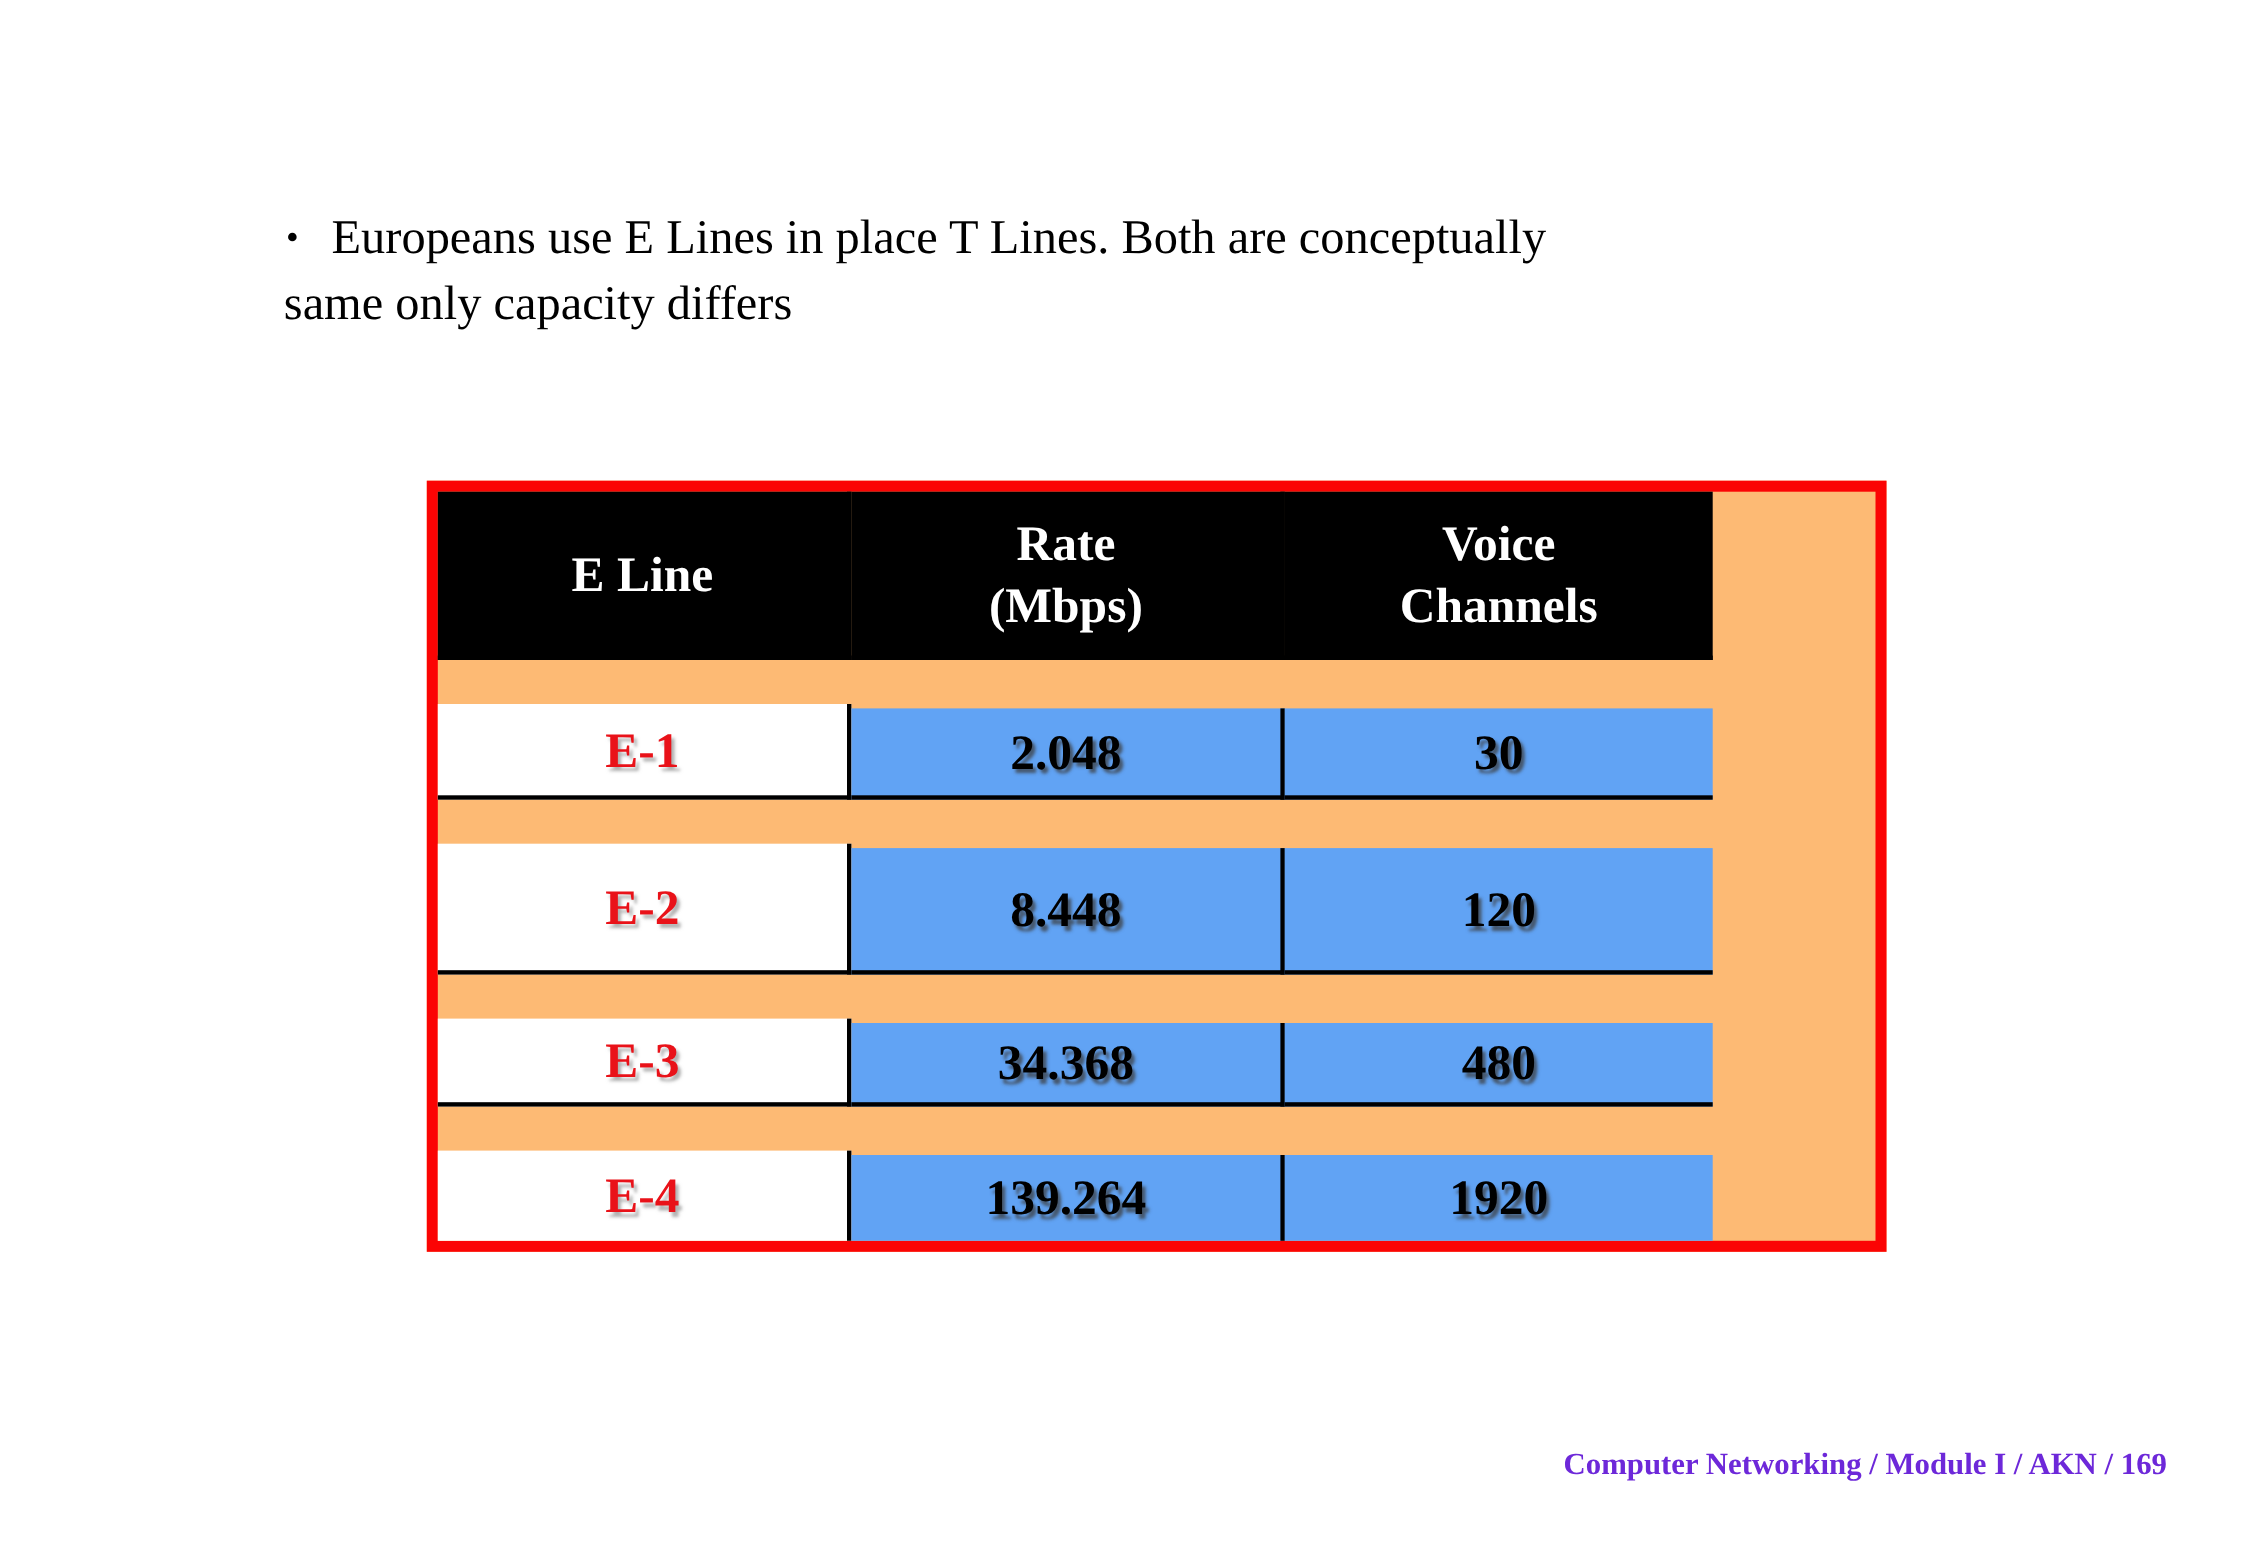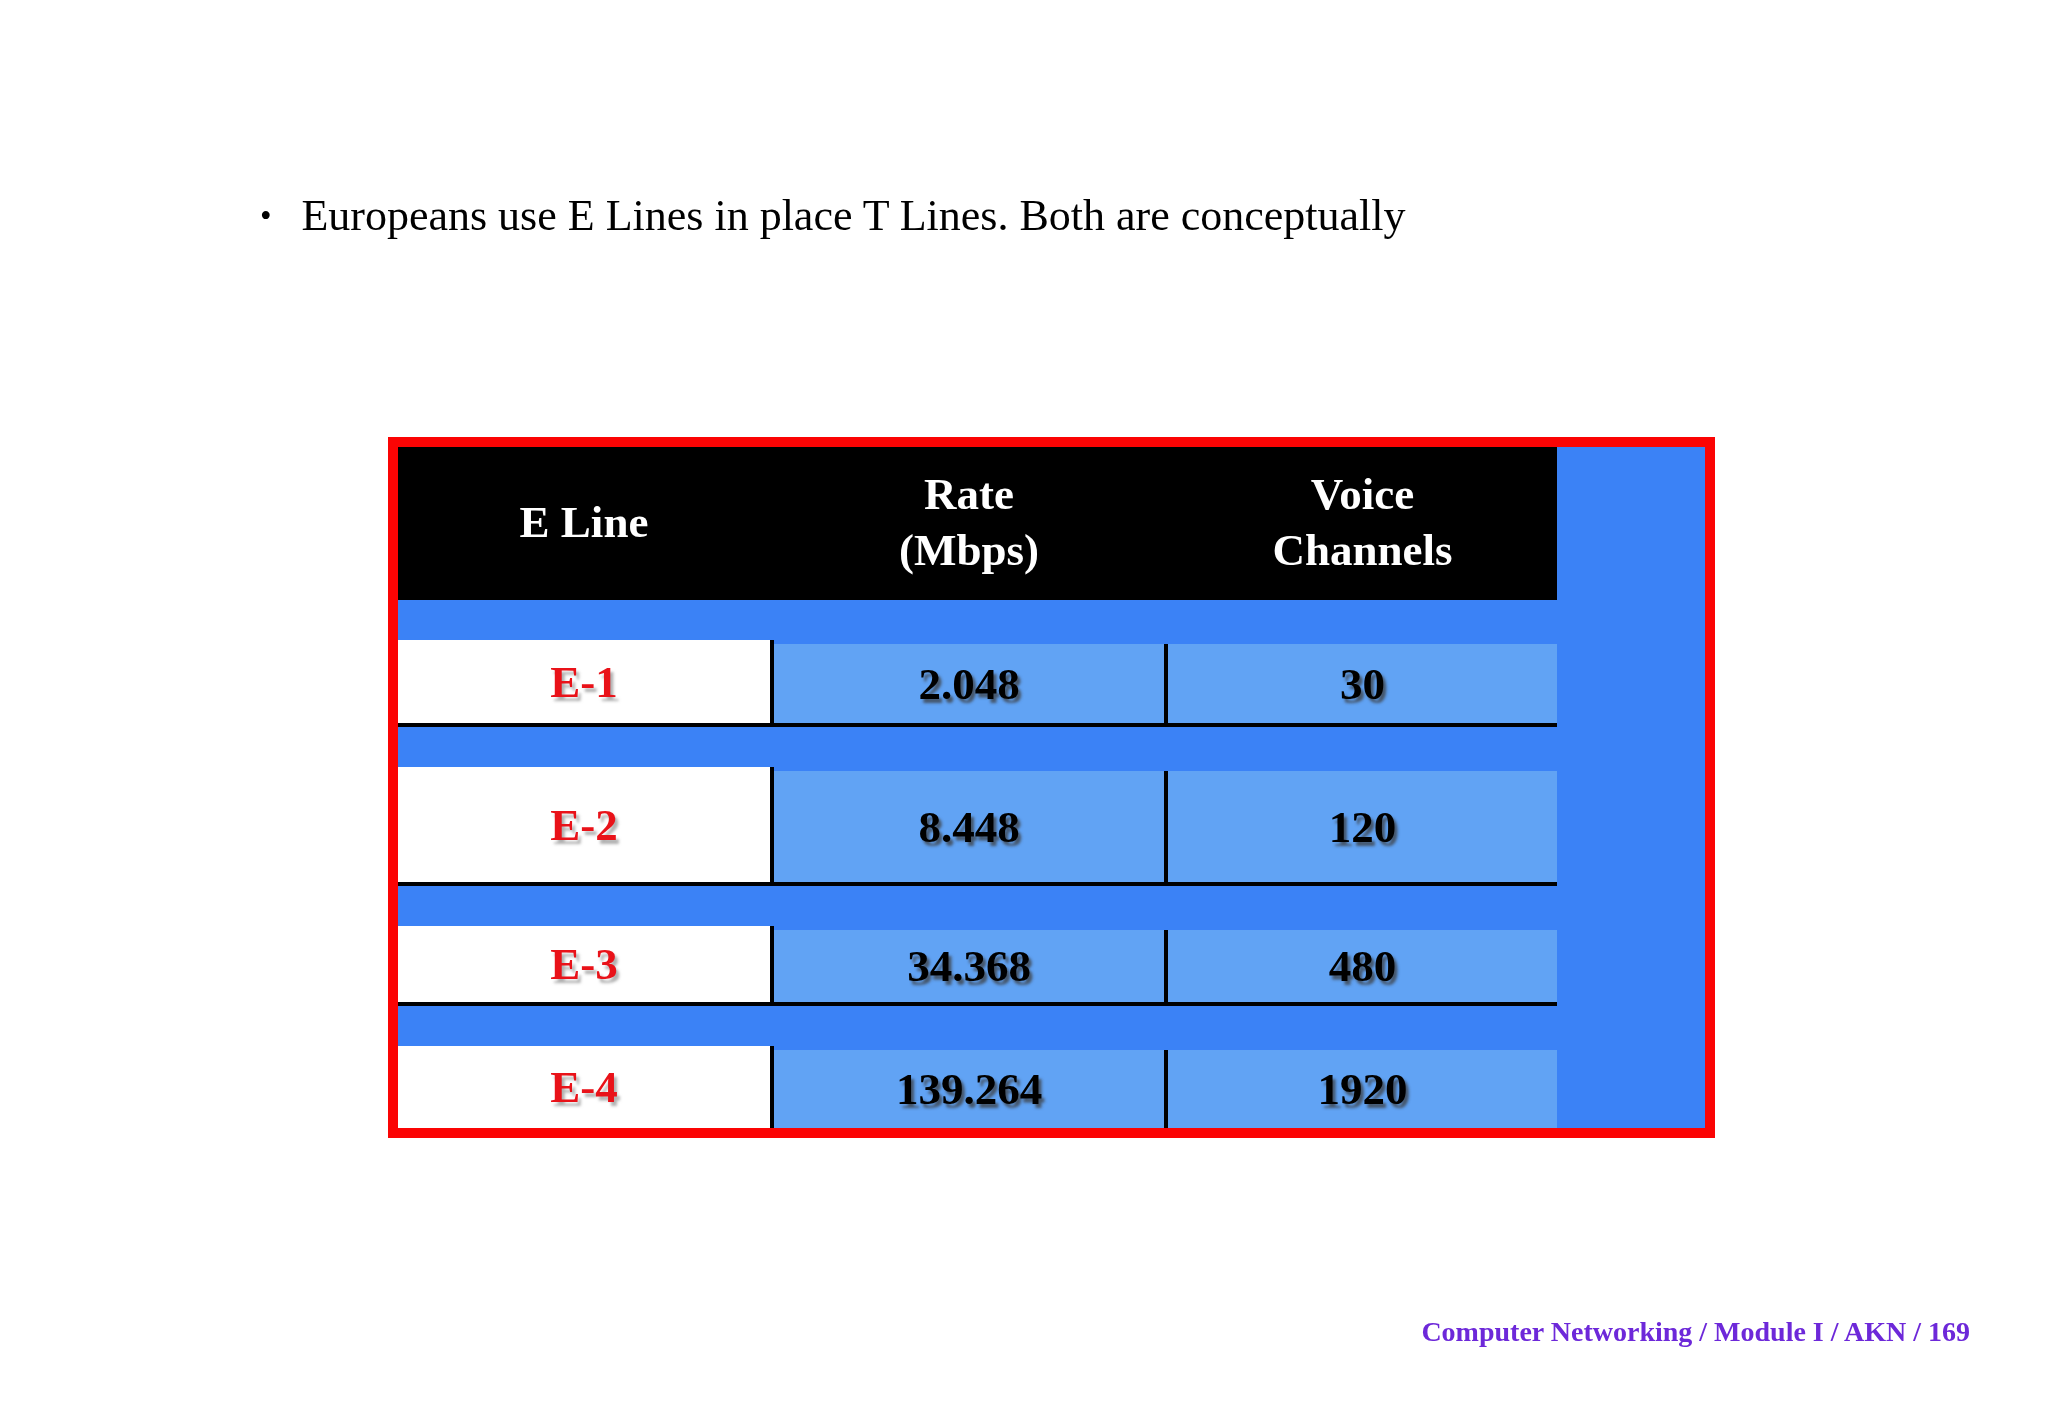--- a/index.html
+++ b/index.html
@@ -38,21 +38,21 @@
     position: absolute;
     left: 388px;
     top: 437px;
     width: 1327px;
     height: 701px;
     box-sizing: border-box;
     border: 10px solid var(--border-red, #fb0404);
     display: grid;
     grid-template-columns: 376px 394px 389px;
     grid-template-rows: 153px 127px 159px 120px 122px;
-    background: #3b82f6;
+    background: #fdba74;
   }
   .etable > div {
     box-sizing: border-box;
     display: flex;
     align-items: center;
     justify-content: center;
     text-align: center;
     font-weight: bold;
     border-right: 4px solid var(--grid-line, #000000);
     border-bottom: 4px solid var(--grid-line, #000000);
@@ -93,20 +93,21 @@
     white-space: nowrap;
   }
 </style>
 </head>
 <body>
 
 <div class="slide">
 
   <div class="bullet-para">
     <div><span class="marker">•</span><span>Europeans use E Lines in place T Lines. Both are conceptually</span></div>
+    <div>same only capacity differs</div>
   </div>
 
   <div class="etable">
     <div class="hcell">E Line</div>
     <div class="hcell">Rate
 (Mbps)</div>
     <div class="hcell">Voice
 Channels</div>
 
     <div class="lcell">E-1</div>

